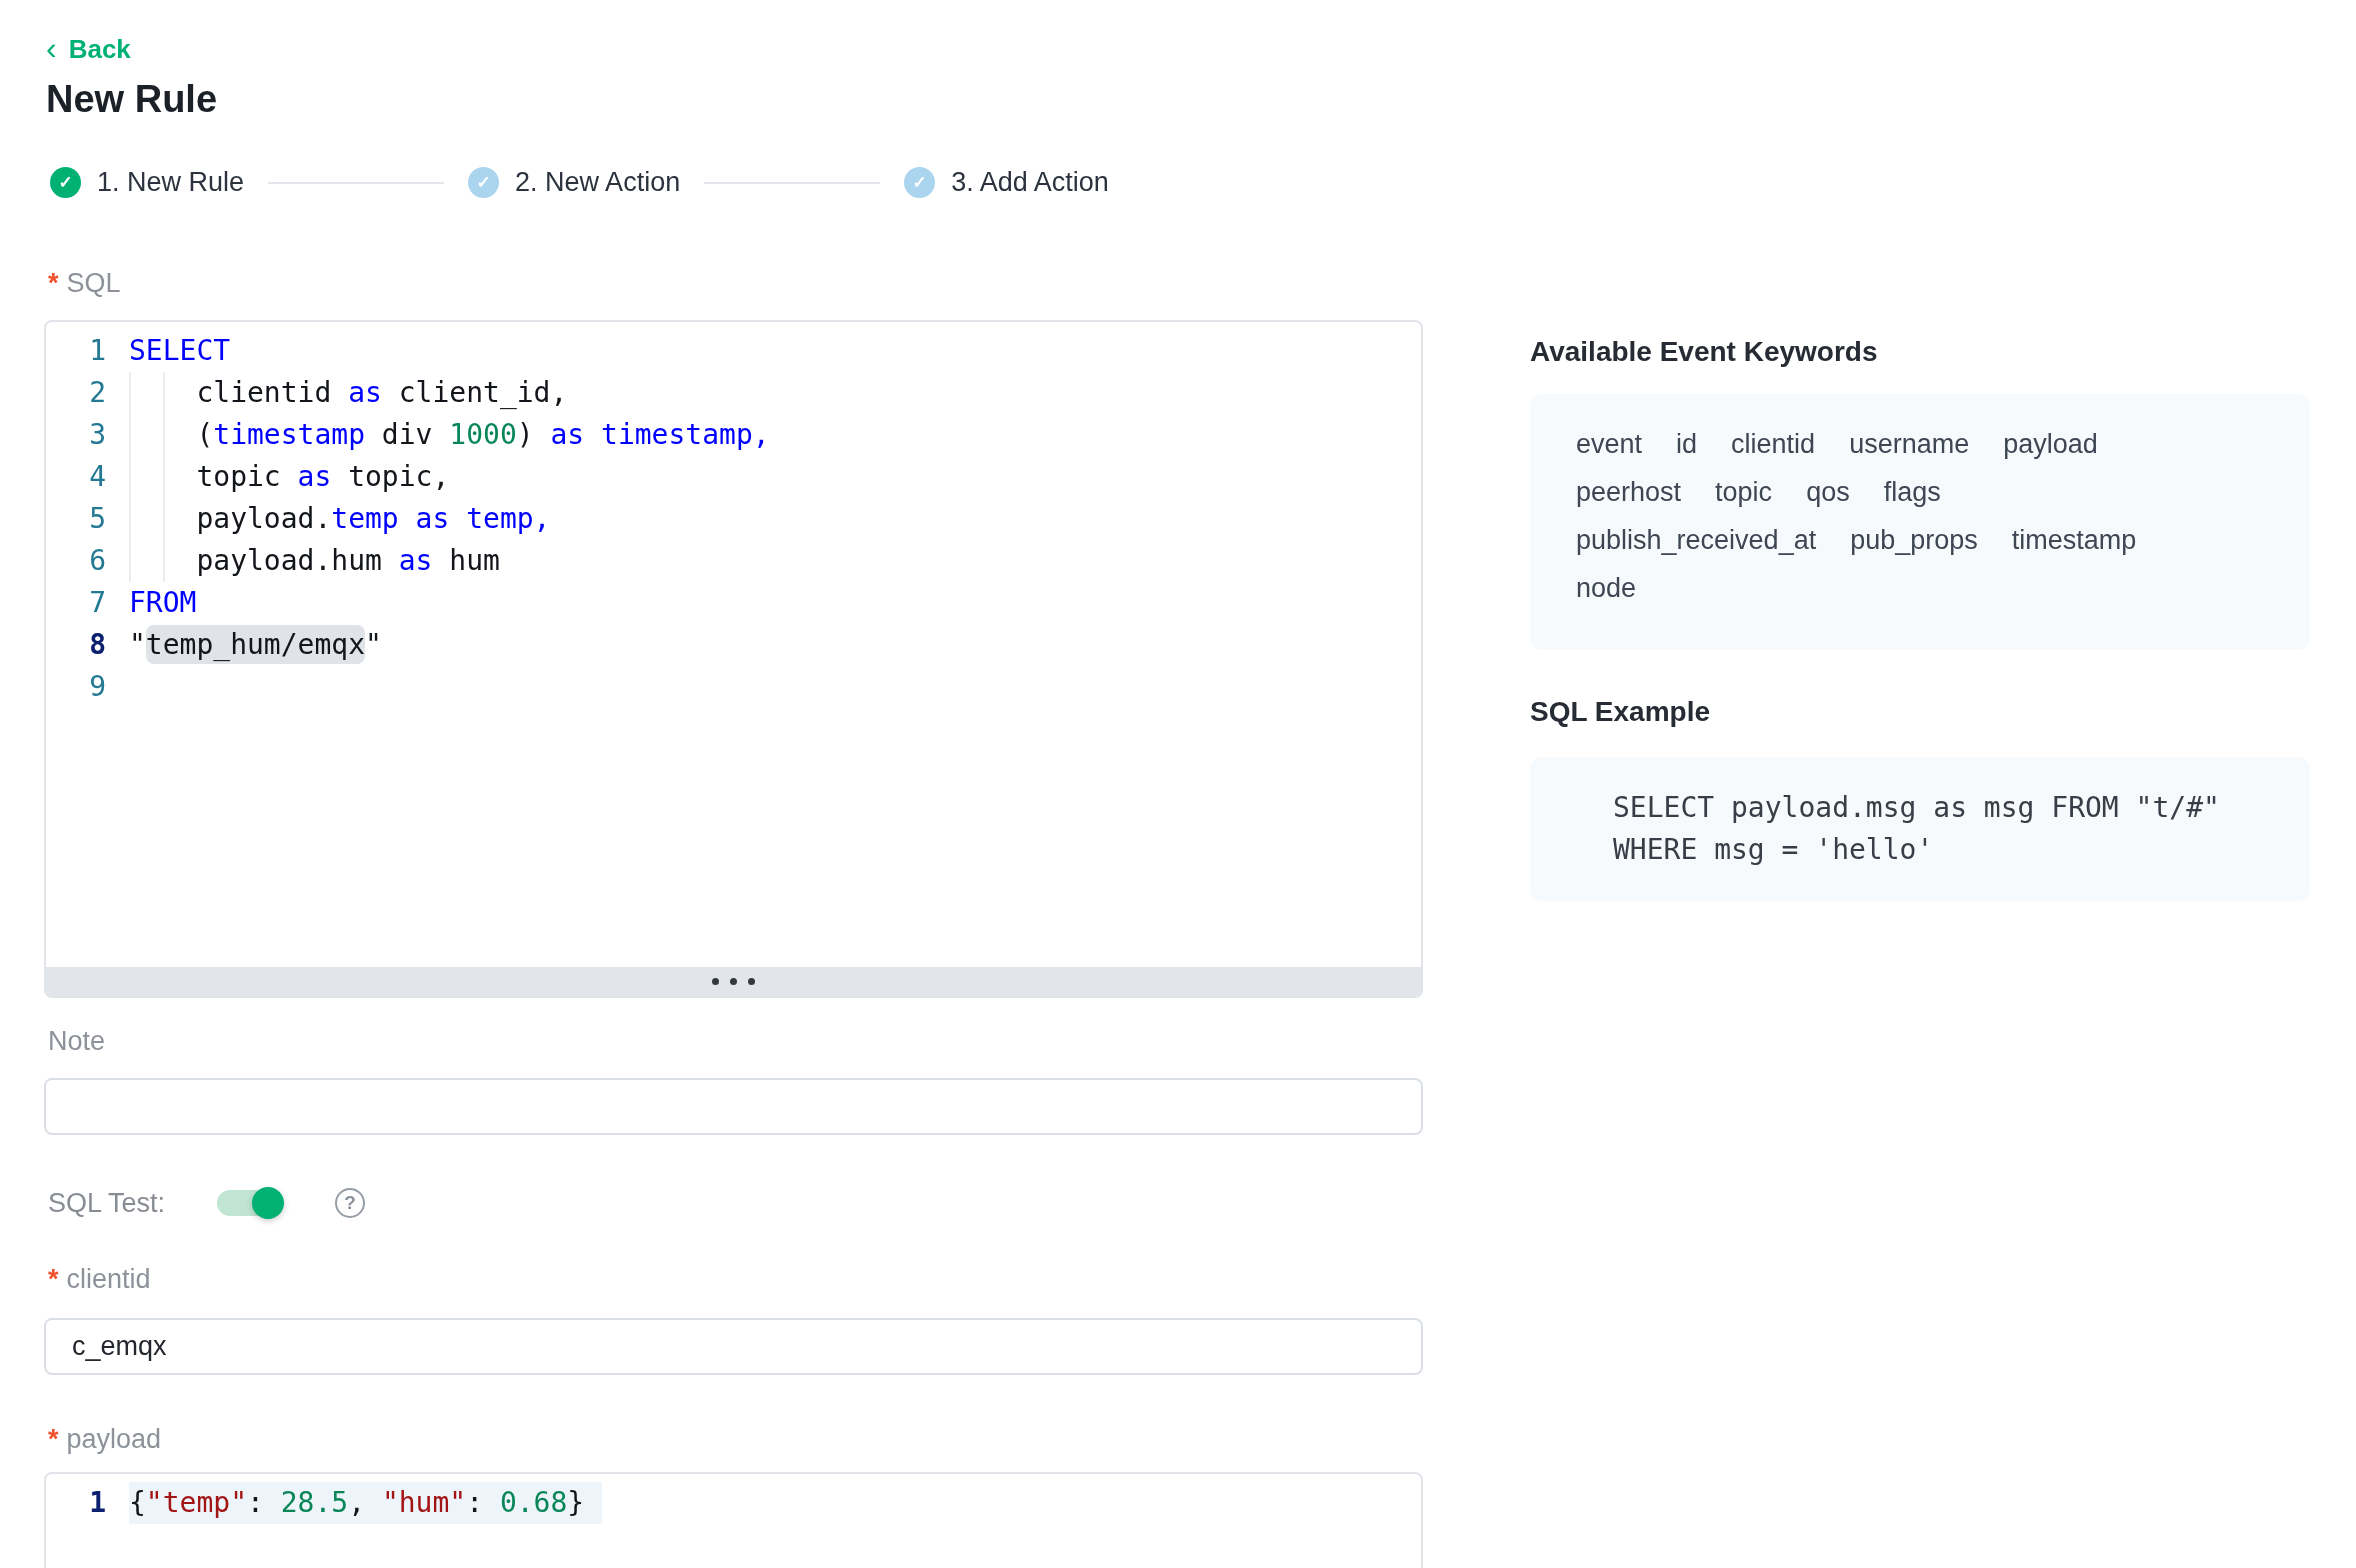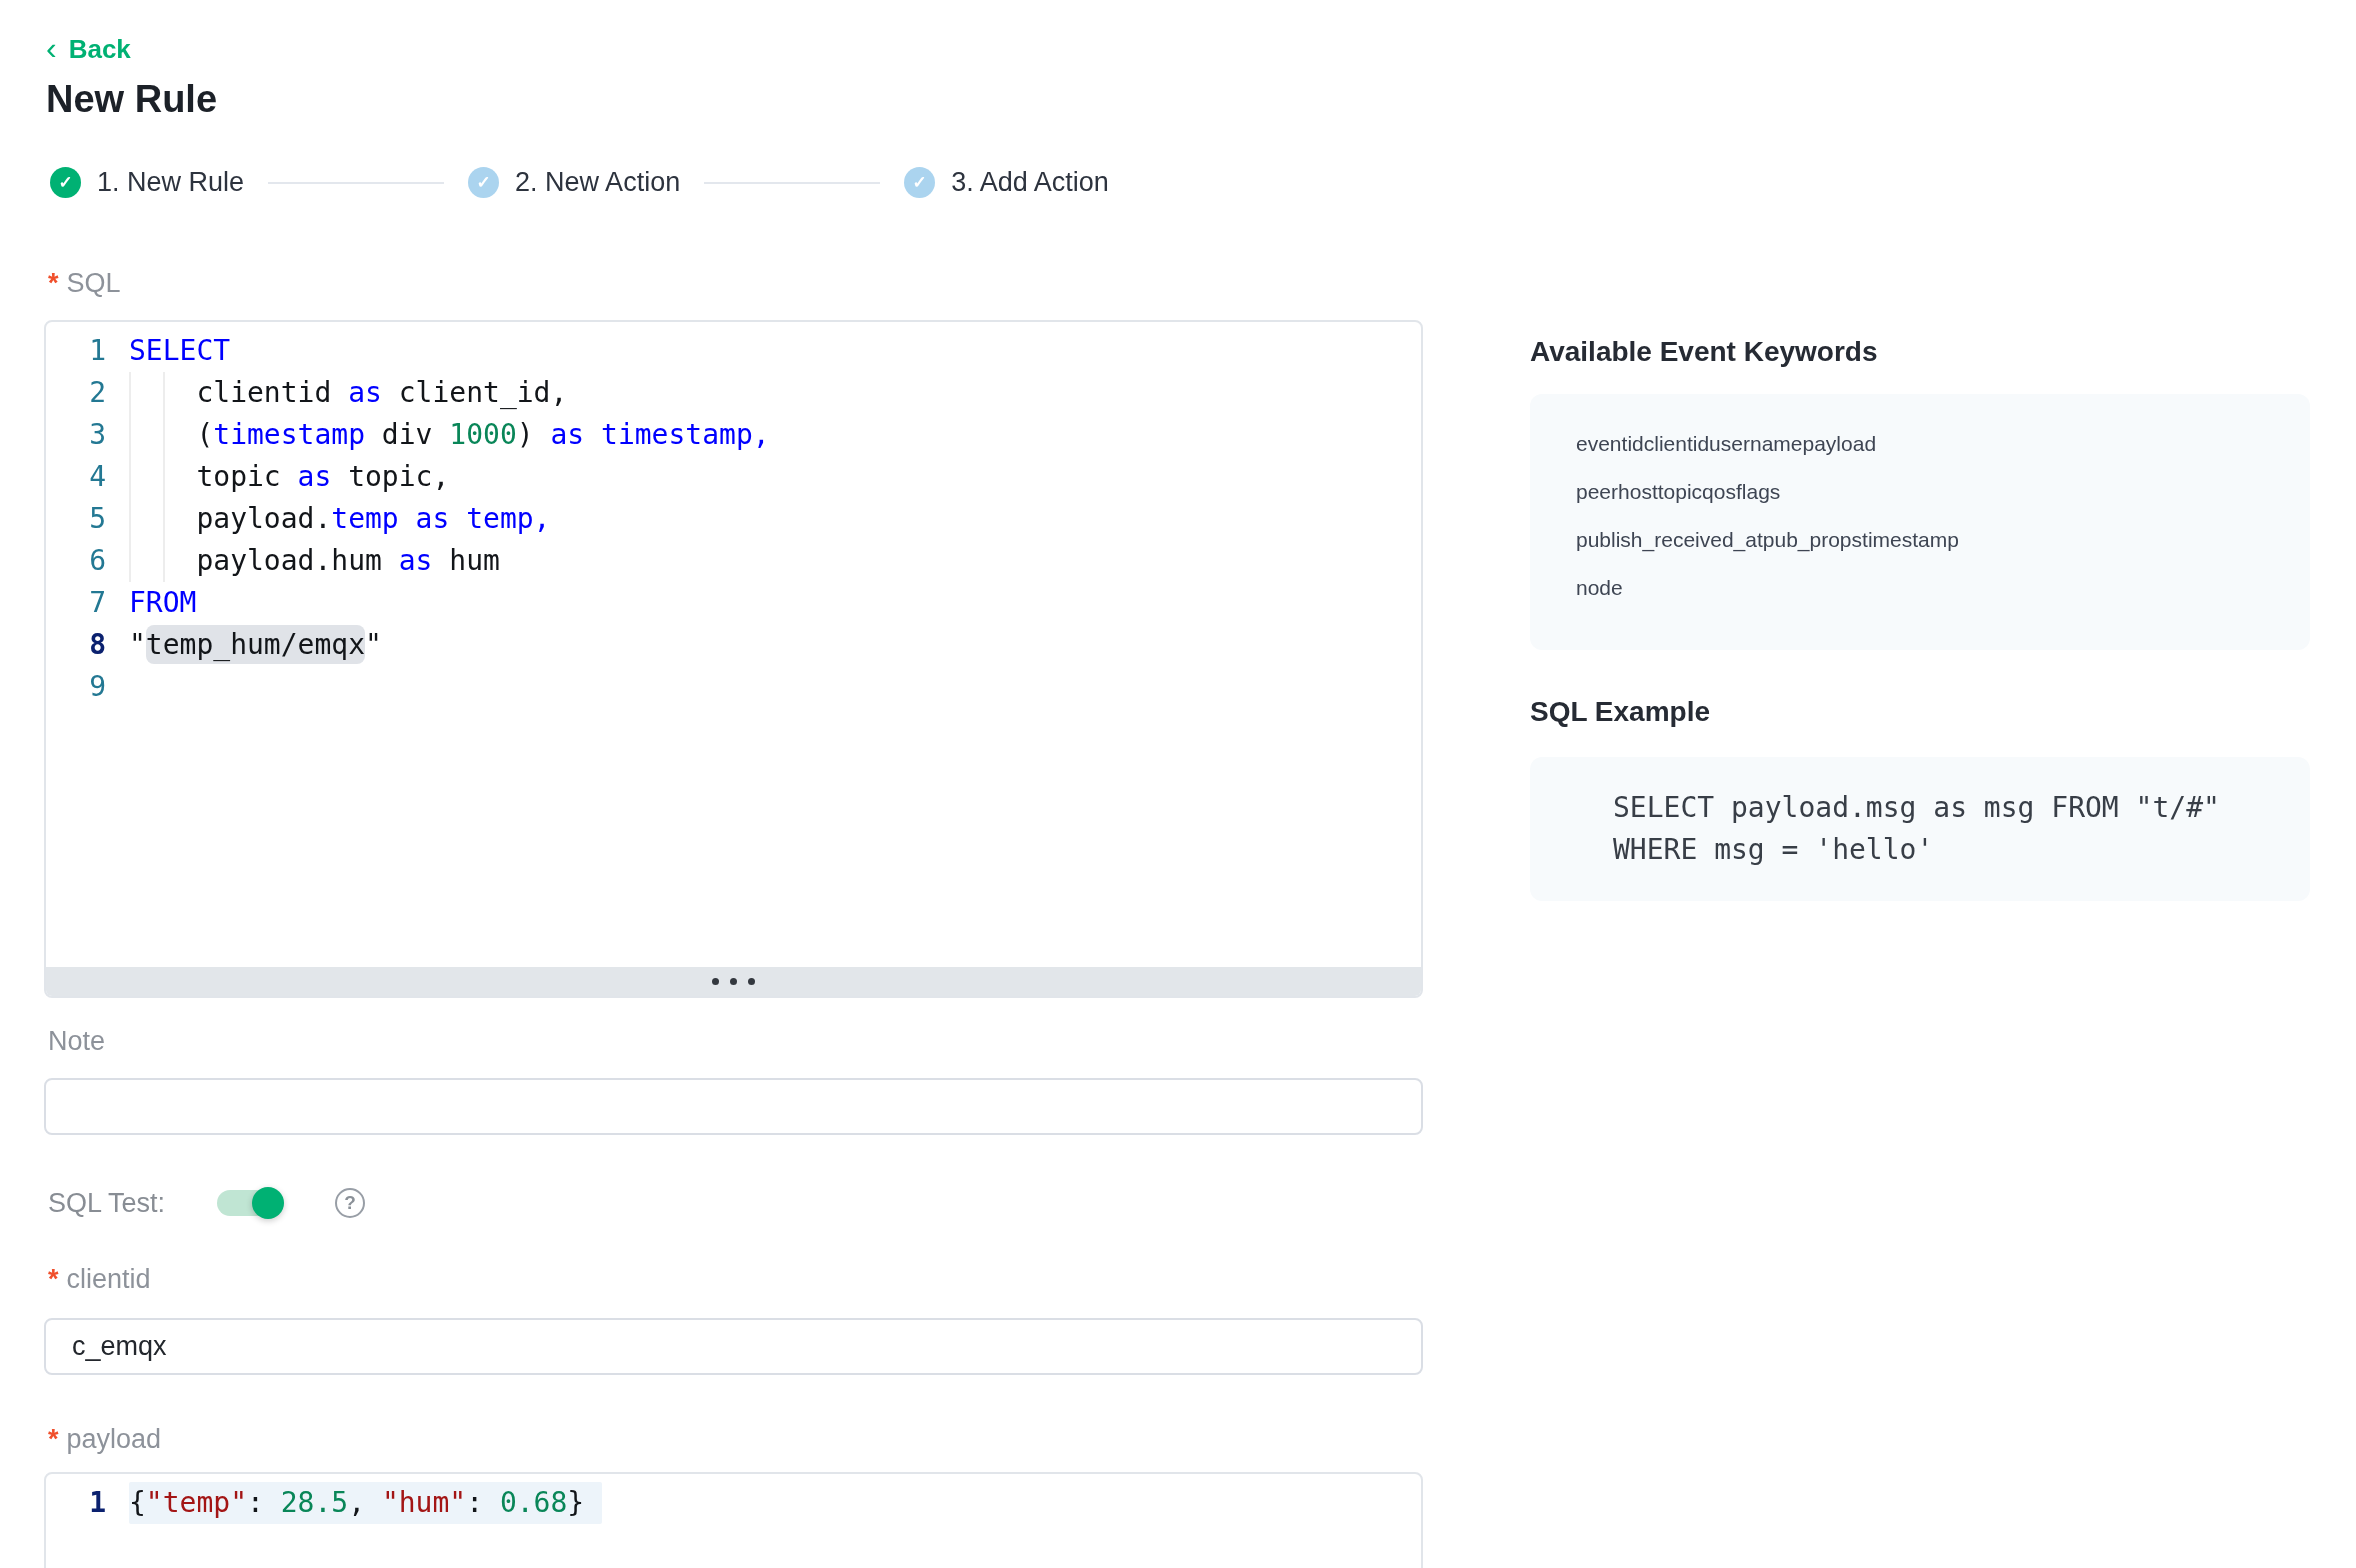--- a/index.html
+++ b/index.html
@@ -72,21 +72,21 @@
   .toggle.on .knob{left:auto;right:-1px;}
   .help{width:30px;height:30px;border-radius:50%;border:2px solid #989ea6;
     color:#8b9198;font-size:19px;font-weight:600;display:flex;align-items:center;
     justify-content:center;cursor:pointer;}
   .help::before{content:"?";}
 
   
   .side-title{left:1530px;font-size:28px;font-weight:700;color:#262b34;}
   .side-panel{left:1530px;width:780px;background:var(--panel_bg);border-radius:12px;}
   .kw-panel{top:394px;height:256px;padding:26px 40px 0 46px;}
-  .kw-row{display:flex;line-height:48px;font-size:21px;color:#3e4553;}
+  .kw-row{display:flex;gap:34px;line-height:48px;font-size:27px;color:#3e4553;}
   .ex-panel{top:757px;height:144px;padding:30px 0 0 46px;
     font-family:"DejaVu Sans Mono",monospace;font-size:28px;color:#383e47;}
   .ex-line{line-height:42px;white-space:pre;margin-left:37px;}
 </style>
 </head>
 <body>
 
 <div class="abs back-row">
   <span class="chev">‹</span>
   <span>Back</span>

